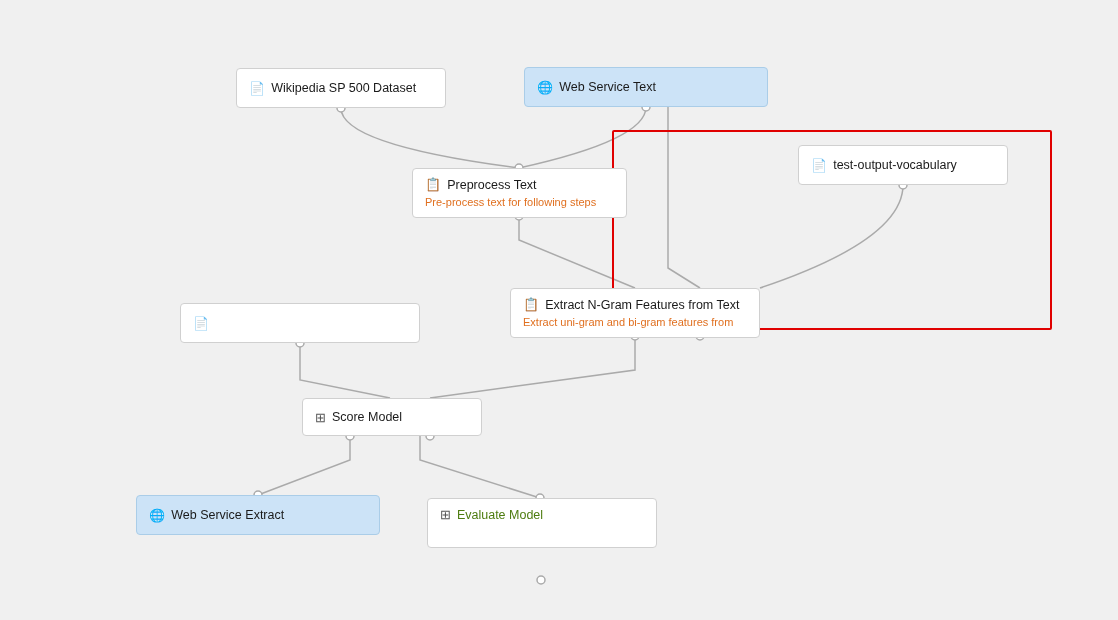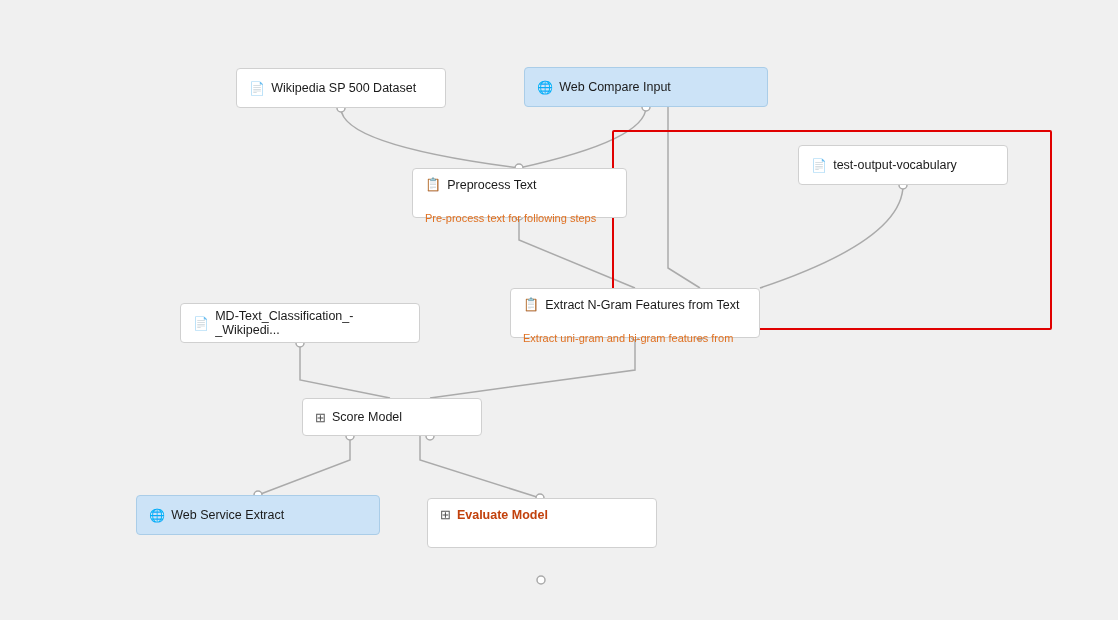--- a/index.html
+++ b/index.html
@@ -35,21 +35,21 @@
       display: flex;
       align-items: center;
       gap: 6px;
       font-size: 12.5px;
       font-weight: 500;
       color: #1a1a1a;
     }
     .node-subtitle {
       font-size: 11px;
       color: #e07020;
-      margin-top: 18px;
+      margin-top: 2px;
     }
     .node-icon {
       font-size: 13px;
       color: #555;
       flex-shrink: 0;
     }
     .red-box {
       position: absolute;
       border: 2px solid #e00000;
       border-radius: 2px;
@@ -117,21 +117,21 @@
   <div class="node" style="left:236px; top:68px; width:210px; height:40px; justify-content:center;">
     <div class="node-title">
       <span class="node-icon">📄</span>
       <span>Wikipedia SP 500 Dataset</span>
     </div>
   </div>
 
   <div class="node node-blue" style="left:524px; top:67px; width:244px; height:40px; justify-content:center;">
     <div class="node-title">
       <span class="node-icon">🌐</span>
-      <span>Web Compare Input</span>
+      <span>Web Service Text</span>
     </div>
   </div>
 
   <div class="node" style="left:412px; top:168px; width:215px; height:50px;">
     <div class="node-title">
       <span class="node-icon">📋</span>
       <span>Preprocess Text</span>
     </div>
     <div class="node-subtitle">Pre-process text for following steps</div>
   </div>
@@ -147,38 +147,37 @@
     <div class="node-title">
       <span class="node-icon">📋</span>
       <span>Extract N-Gram Features from Text</span>
     </div>
     <div class="node-subtitle">Extract uni-gram and bi-gram features from</div>
   </div>
 
   <div class="node" style="left:180px; top:303px; width:240px; height:40px; justify-content:center;">
     <div class="node-title">
       <span class="node-icon">📄</span>
-      <span>MD-Text_Classification_-_Wikipedi...</span>
     </div>
   </div>
 
   <div class="node" style="left:302px; top:398px; width:180px; height:38px; justify-content:center;">
     <div class="node-title">
       <span class="node-icon">⊞</span>
       <span>Score Model</span>
     </div>
   </div>
 
   <div class="node node-blue" style="left:136px; top:495px; width:244px; height:40px; justify-content:center;">
     <div class="node-title">
       <span class="node-icon">🌐</span>
       <span>Web Service Extract</span>
     </div>
   </div>
 
   <div class="node" style="left:427px; top:498px; width:230px; height:50px;">
     <div class="node-title">
       <span class="node-icon">⊞</span>
-      <span style="color:#c2410c; font-weight:700;">Evaluate Model</span>
+      <span style="color:#4d7c0f; font-weight:400;">Evaluate Model</span>
     </div>
   </div>
 
 </div>
 
 </body></html>

